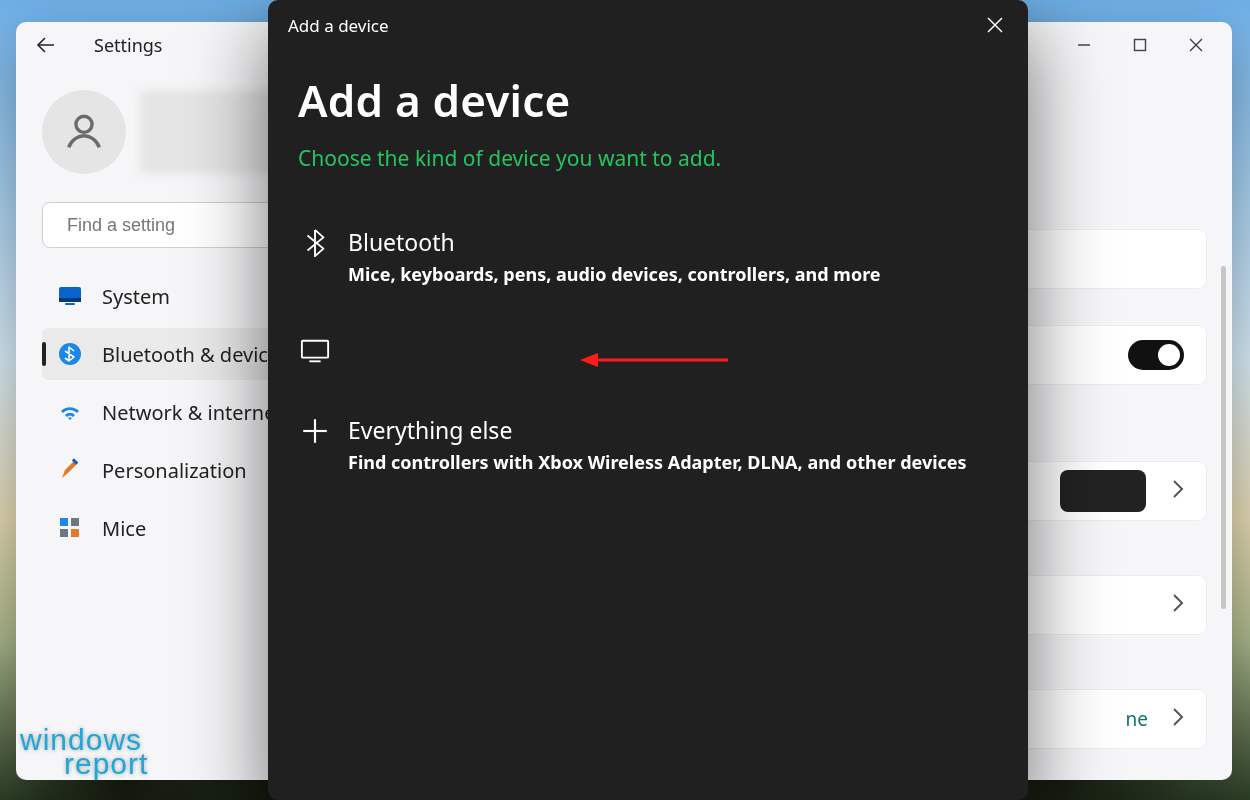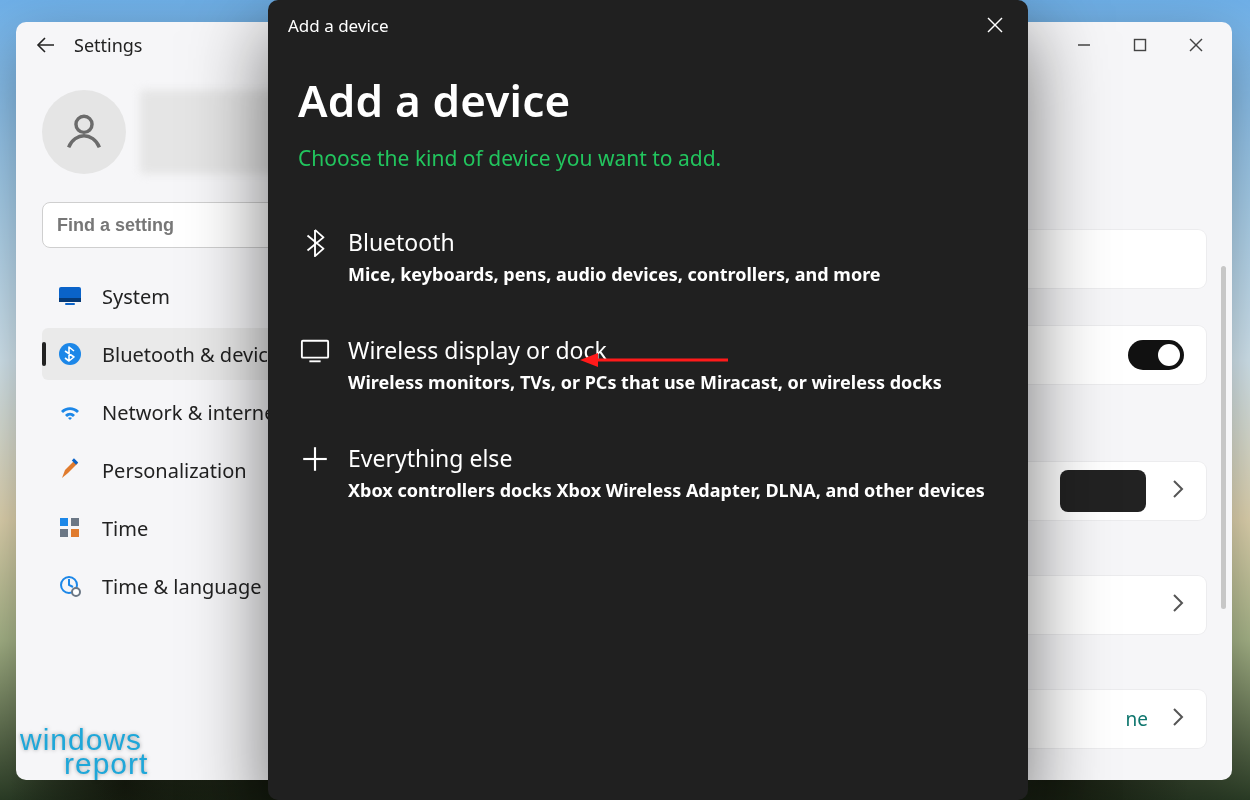--- a/index.html
+++ b/index.html
@@ -24,38 +24,38 @@
 
   
   .settings-window{
     position:absolute;left:16px;top:22px;width:1216px;height:758px;
     background:#f6f6f8;border-radius:10px;box-shadow:0 20px 60px rgba(0,0,0,.35);
     overflow:hidden;
   }
   .titlebar{
     display:flex;align-items:center;height:46px;padding:0 8px 0 18px;
   }
-  .tb-left{display:flex;align-items:flex-start;gap:16px}
+  .tb-left{display:flex;align-items:flex-start;gap:36px}
   .back-arrow svg{display:block}
   .tb-title{font-size:18px;color:#222}
   .tb-controls{margin-left:auto;display:flex}
   .tb-btn{width:56px;height:46px;display:flex;align-items:center;justify-content:center;color:#444}
   .tb-btn svg{display:block}
 
   .settings-body{display:flex;padding:0 0 0 26px;height:calc(100% - 46px)}
   .sidebar{width:340px;flex:0 0 340px}
   .profile{display:flex;align-items:center;gap:14px;padding:22px 0 18px}
   .avatar{width:84px;height:84px;border-radius:50%;background:#e5e5e5;display:flex;align-items:center;justify-content:center}
   .avatar svg{width:46px;height:46px;color:#6b6b6b}
   .profile-redact{width:150px;height:84px;background:#e5e5e5;filter:blur(4px);border-radius:4px}
 
   .search-wrap{margin:10px 0 22px}
   .search{
     width:300px;height:44px;border-radius:8px;border:1px solid #cfcfcf;background:#fff;
-    padding:0 14px;font-size:18px;color:#555;outline:none;font-weight:bold;
+    padding:0 24px;font-size:18px;color:#555;outline:none;
   }
   .search::placeholder{color:#777}
 
   .navlist{display:flex;flex-direction:column;gap:6px}
   .navitem{
     display:flex;align-items:center;gap:18px;height:52px;border-radius:6px;padding:0 14px;
     font-size:20px;color:#222;position:relative;cursor:default;
   }
   .navitem.active{background:#eaeaea}
   .navitem.active::before{
@@ -200,31 +200,21 @@
         </div>
         <div class="navitem">
           <span class="nav-ico">
             <svg width="22" height="22" viewBox="0 0 22 22">
                 <rect x="1" y="1" width="8" height="8" fill="#1c87e8"></rect>
                 <rect x="12" y="1" width="8" height="8" fill="#6b7785"></rect>
                 <rect x="1" y="12" width="8" height="8" fill="#6b7785"></rect>
                 <rect x="12" y="12" width="8" height="8" fill="#e07b2e"></rect>
               </svg>
           </span>
-          <span>Time</span>
-        </div>
-        <div class="navitem">
-          <span class="nav-ico">
-            <svg width="24" height="24" viewBox="0 0 24 24" fill="none" stroke="#1c87e8" stroke-width="2">
-                <circle cx="11" cy="11" r="8"></circle>
-                <path d="M11 5v6l4 2"></path>
-                <circle cx="18" cy="18" r="4" fill="#fff" stroke="#6b7785"></circle>
-              </svg>
-          </span>
-          <span>Time &amp; language</span>
+          <span>Mice</span>
         </div>
       </div>
     </div>
 
     <div class="content">
       <div class="right-row" style="margin-top:140px"></div>
       <div class="right-row" style="margin-top:38px">
         <div class="toggle"></div>
       </div>
       <div class="right-row" style="margin-top:78px">
@@ -281,36 +271,32 @@
       </div>
     </div>
 
     <div class="opt">
       <span class="opt-ico">
         <svg viewBox="0 0 32 26" fill="none" stroke="#fff" stroke-width="2">
           <rect x="2" y="2" width="28" height="18" rx="1"></rect>
             <line x1="10" y1="24" x2="22" y2="24"></line>
         </svg>
       </span>
-      <div>
-        <div class="opt-title">Wireless display or dock</div>
-        <div class="opt-desc">Wireless monitors, TVs, or PCs that use Miracast, or wireless docks</div>
-      </div>
     </div>
 
     <div class="opt">
       <span class="opt-ico">
         <svg viewBox="0 0 28 28" stroke="#fff" stroke-width="2">
             <line x1="14" y1="3" x2="14" y2="25"></line>
             <line x1="3" y1="14" x2="25" y2="14"></line>
           </svg>
       </span>
       <div>
         <div class="opt-title">Everything else</div>
-        <div class="opt-desc">Xbox controllers docks Xbox Wireless Adapter, DLNA, and other devices</div>
+        <div class="opt-desc">Find controllers with Xbox Wireless Adapter, DLNA, and other devices</div>
       </div>
     </div>
   </div>
 </div>
 
 <div class="red-arrow">
   <svg width="150" height="20" viewBox="0 0 150 20">
     <line x1="148" y1="10" x2="14" y2="10" stroke="#ff1a1a" stroke-width="3"></line>
     <polygon points="0,10 18,3 18,17" fill="#ff1a1a"></polygon>
   </svg>

